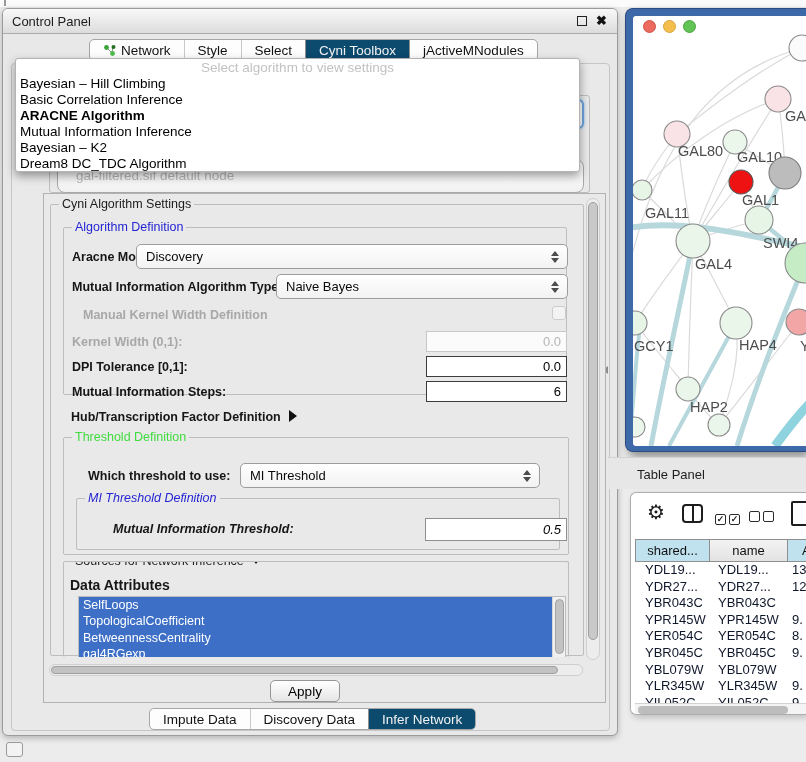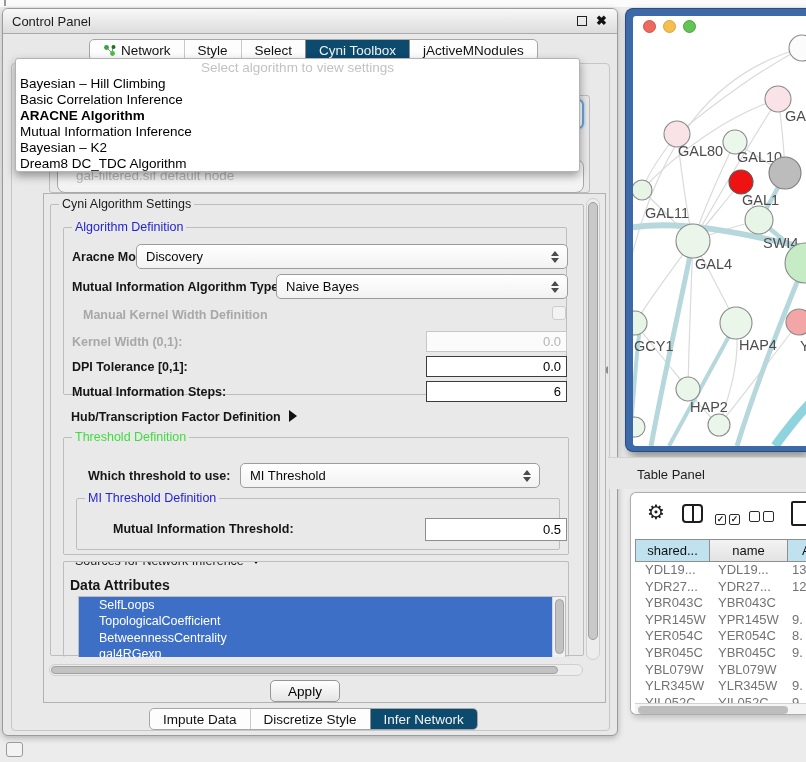--- a/index.html
+++ b/index.html
@@ -77,21 +77,21 @@
   .field.mid { border-color:#8e8e8e; }
   .checkbox { width:14px; height:14px; background:#f3f3f3; border:1px solid #cdcdcd; border-radius:3px; }
 
   .tri-right { display:inline-block; width:0; height:0; border-top:6px solid transparent;
       border-bottom:6px solid transparent; border-left:8px solid #111; margin-left:8px; vertical-align:-1px; }
   .tri-down { display:inline-block; width:0; height:0; border-left:6px solid transparent;
       border-right:6px solid transparent; border-top:8px solid #111; margin-left:6px; vertical-align:1px; }
 
   .attr-list { background:#fff; border:1px solid #bdbdbd; overflow:hidden; }
   .attr-item { height:16.3px; line-height:16px; font-size:12.5px; color:#fff; background:#3d6fc7;
-      padding-left:20px; width:calc(100% - 13px); white-space:nowrap; }
+      padding-left:4px; width:calc(100% - 13px); white-space:nowrap; }
   .list-vscroll { position:absolute; right:0; top:0; width:13px; height:100%; background:#f0f0f0;
       border-left:1px solid #d5d5d5; }
   .list-vscroll .thumb { position:absolute; left:1.5px; top:2px; width:9px; height:92%;
       background:#c2c2c2; border:1px solid #a3a3a3; border-radius:5px; }
 
   .vscroll { background:#ededed; border:1px solid #cfcfcf; border-radius:8px; }
   .vscroll .thumb { position:absolute; left:1px; top:3px; width:10px; height:438px;
       background:#c9c9c9; border:1px solid #9e9e9e; border-radius:6px; }
   .hscroll { background:#ededed; border:1px solid #cfcfcf; border-radius:7px; }
   .hscroll .thumb { position:absolute; left:1px; top:1px; height:8px; width:507px;
@@ -133,21 +133,21 @@
   .doc-icon { left:160px; top:8px; width:22px; height:25px; border:2px solid #1d1d1d; border-radius:2px; background:#fff; }
 
   .thead { left:4px; top:46px; height:23px; display:flex; }
   .th { border:1px solid #8f8f8f; border-left:none; font-size:13px; color:#111;
       display:flex; align-items:center; justify-content:center; overflow:hidden; white-space:nowrap; }
   .th:first-child { border-left:1px solid #8f8f8f; }
   .th.blue { background:#bfe2ee; }
   .th.gray { background:linear-gradient(#f3f3f3,#e3e3e3); }
   .trows { left:4px; top:69px; width:172px; height:141px; overflow:hidden; }
   .trow { display:flex; height:16.6px; }
-  .tcell { font-size:13px; color:#737373; line-height:16.6px; white-space:nowrap; overflow:hidden; }
+  .tcell { font-size:13px; color:#0f172a; line-height:16.6px; white-space:nowrap; overflow:hidden; }
   .tcell.c0 { width:75px; padding-left:10px; }
   .tcell.c1 { width:78px; padding-left:8px; }
   .tcell.c2 { width:19px; padding-left:4px; }
   .t-hscroll { left:4px; top:210px; width:172px; height:11px; background:#f4f4f4; border-top:1px solid #d2d2d2; }
   .t-hscroll .thumb { position:absolute; left:3px; top:1.5px; width:150px; height:8px;
       background:#bdbdbd; border-radius:4px; }
 
   .mini-icon { left:6px; top:742px; width:17px; height:15px; border:1.5px solid #9a9a9a;
       border-radius:3px; background:#f3f3f3; }
 </style>
@@ -238,21 +238,21 @@
           <span class="lbl">Hub/Transcription Factor Definition</span><span class="tri-right"></span>
         </div>
 
         <div class="abs groupbox" style="left:12px;top:232px;width:506px;height:118px;">
           <span class="legend green">Threshold Definition</span>
           <span class="abs lbl" style="left:24px;top:31px;">Which threshold to use:</span>
           <div class="abs combo" style="left:176px;top:25px;width:300px;height:25px;">
             <span class="val">MI Threshold</span>
             <span class="spin"></span>
           </div>
-          <div class="abs groupbox" style="left:12px;top:60px;width:484px;height:52px;">
+          <div class="abs groupbox" style="left:12px;top:60px;width:484px;height:52px;font-style:italic;">
             <span class="legend blue">MI Threshold Definition</span>
             <span class="abs lbl" style="left:8px;top:23px;padding-left:28px;">Mutual Information Threshold:</span>
             <div class="abs field mid" style="left:348px;top:19px;width:142px;height:23px;line-height:21px;">0.5</div>
           </div>
         </div>
 
         <div class="abs groupbox" style="left:12px;top:356px;width:506px;height:96px;overflow:hidden;border-bottom:none;">
           <span class="legend dark"><span>Sources for Network Inference</span><span class="tri-down"></span></span>
           <span class="abs lbl" style="left:6px;top:15px;font-size:14px;">Data Attributes</span>
           <div class="abs attr-list" style="left:14px;top:34px;width:488px;height:62px;">
@@ -275,21 +275,21 @@
       </div>
 
       <button class="abs apply-btn" style="left:226px;top:486px;">Apply</button>
     </div>
 
     <div class="abs tabbar bottom-tabs">
       <div class="tab">
           <span>Impute Data</span>
         </div>
       <div class="tab">
-          <span>Discretize Style</span>
+          <span>Discovery Data</span>
         </div>
       <div class="tab sel">
           <span>Infer Network</span>
         </div>
     </div>
   </div>
 
   <div class="abs net-frame">
     <div class="abs net-canvas">
       <span class="abs light red"></span>

